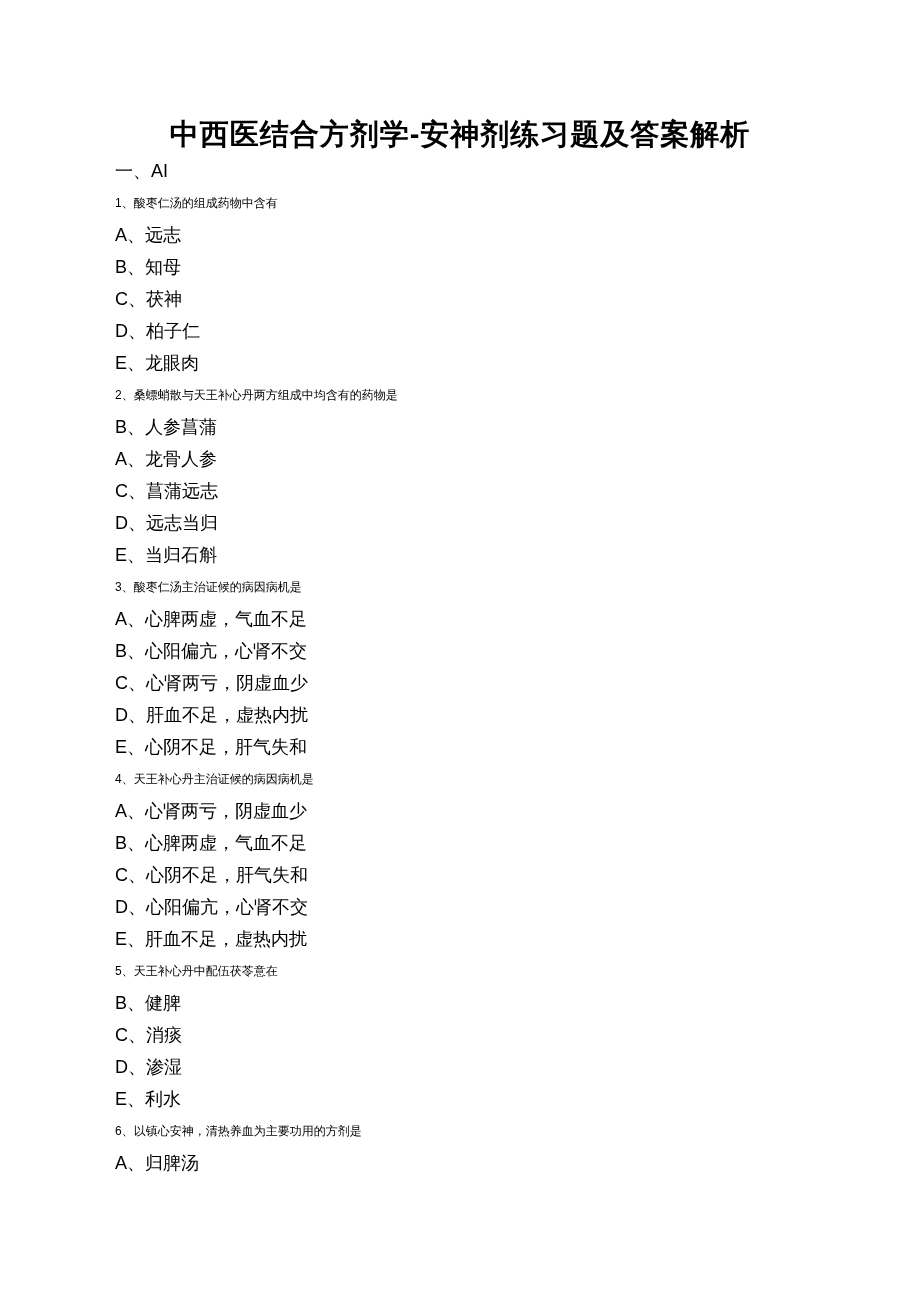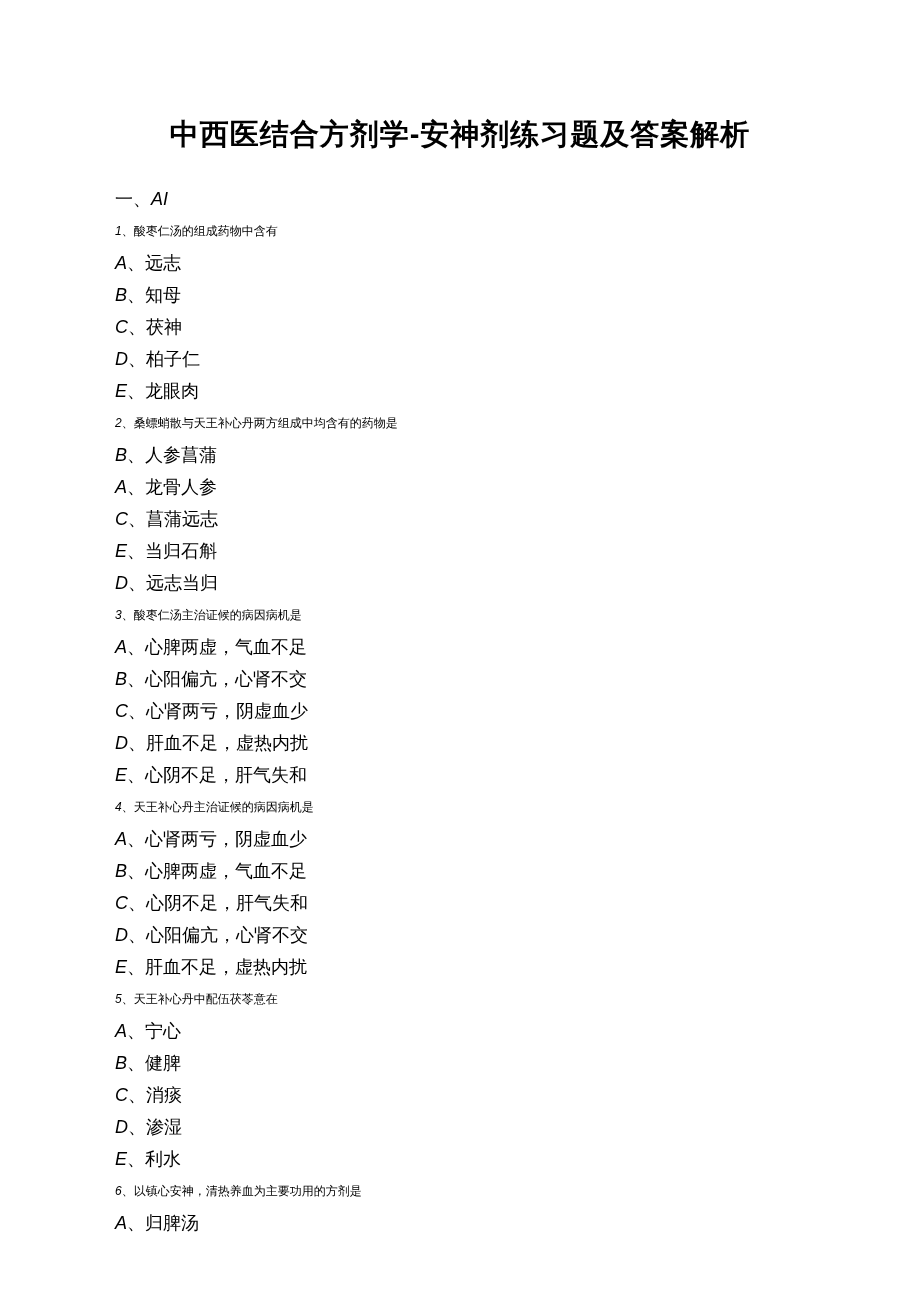--- a/index.html
+++ b/index.html
@@ -8,76 +8,73 @@
       height: 1301px;
       background: #ffffff;
       font-family: "SimSun", "宋体", serif;
       padding: 115px 115px 0 115px;
     }
     .title {
       text-align: center;
       font-size: 29px;
       font-weight: bold;
       font-family: "SimHei", "黑体", sans-serif;
-      margin-bottom: 28px;
       letter-spacing: 1px;
     }
     .section-heading {
       font-size: 18px;
       line-height: 32px;
       font-family: "SimSun", "宋体", serif;
     }
     .question-stem {
       font-size: 12px;
       line-height: 32px;
       font-family: "SimSun", "宋体", serif;
     }
     .option {
       font-size: 18px;
       line-height: 32px;
       font-family: "SimSun", "宋体", serif;
     }
     .alpha {
       font-family: Arial, sans-serif;
-      font-style: italic;
     }
   </style>
 </head>
 <body>
 
 <h1 class="title">中西医结合方剂学-安神剂练习题及答案解析</h1>
 
 <div class="section-heading">一、<span class="alpha">AI</span></div>
 
 <div id="questions-container">
     <div class="question-stem"><span class="alpha">1</span><span>、酸枣仁汤的组成药物中含有</span></div>
     <div class="option"><span class="alpha">A</span><span>、远志</span></div>
     <div class="option"><span class="alpha">B</span><span>、知母</span></div>
     <div class="option"><span class="alpha">C</span><span>、茯神</span></div>
     <div class="option"><span class="alpha">D</span><span>、柏子仁</span></div>
     <div class="option"><span class="alpha">E</span><span>、龙眼肉</span></div>
     <div class="question-stem"><span class="alpha">2</span><span>、桑螵蛸散与天王补心丹两方组成中均含有的药物是</span></div>
     <div class="option"><span class="alpha">B</span><span>、人参菖蒲</span></div>
     <div class="option"><span class="alpha">A</span><span>、龙骨人参</span></div>
     <div class="option"><span class="alpha">C</span><span>、菖蒲远志</span></div>
+    <div class="option"><span class="alpha">D</span><span>、远志当归</span></div>
     <div class="option"><span class="alpha">E</span><span>、当归石斛</span></div>
-    <div class="option"><span class="alpha">D</span><span>、远志当归</span></div>
     <div class="question-stem"><span class="alpha">3</span><span>、酸枣仁汤主治证候的病因病机是</span></div>
     <div class="option"><span class="alpha">A</span><span>、心脾两虚，气血不足</span></div>
     <div class="option"><span class="alpha">B</span><span>、心阳偏亢，心肾不交</span></div>
     <div class="option"><span class="alpha">C</span><span>、心肾两亏，阴虚血少</span></div>
     <div class="option"><span class="alpha">D</span><span>、肝血不足，虚热内扰</span></div>
     <div class="option"><span class="alpha">E</span><span>、心阴不足，肝气失和</span></div>
     <div class="question-stem"><span class="alpha">4</span><span>、天王补心丹主治证候的病因病机是</span></div>
     <div class="option"><span class="alpha">A</span><span>、心肾两亏，阴虚血少</span></div>
     <div class="option"><span class="alpha">B</span><span>、心脾两虚，气血不足</span></div>
     <div class="option"><span class="alpha">C</span><span>、心阴不足，肝气失和</span></div>
     <div class="option"><span class="alpha">D</span><span>、心阳偏亢，心肾不交</span></div>
     <div class="option"><span class="alpha">E</span><span>、肝血不足，虚热内扰</span></div>
     <div class="question-stem"><span class="alpha">5</span><span>、天王补心丹中配伍茯苓意在</span></div>
-    <div class="option"><span class="alpha">A</span><span>、宁心</span></div>
     <div class="option"><span class="alpha">B</span><span>、健脾</span></div>
     <div class="option"><span class="alpha">C</span><span>、消痰</span></div>
     <div class="option"><span class="alpha">D</span><span>、渗湿</span></div>
     <div class="option"><span class="alpha">E</span><span>、利水</span></div>
     <div class="question-stem"><span class="alpha">6</span><span>、以镇心安神，清热养血为主要功用的方剂是</span></div>
     <div class="option"><span class="alpha">A</span><span>、归脾汤</span></div>
   </div>
 
 </body></html>

